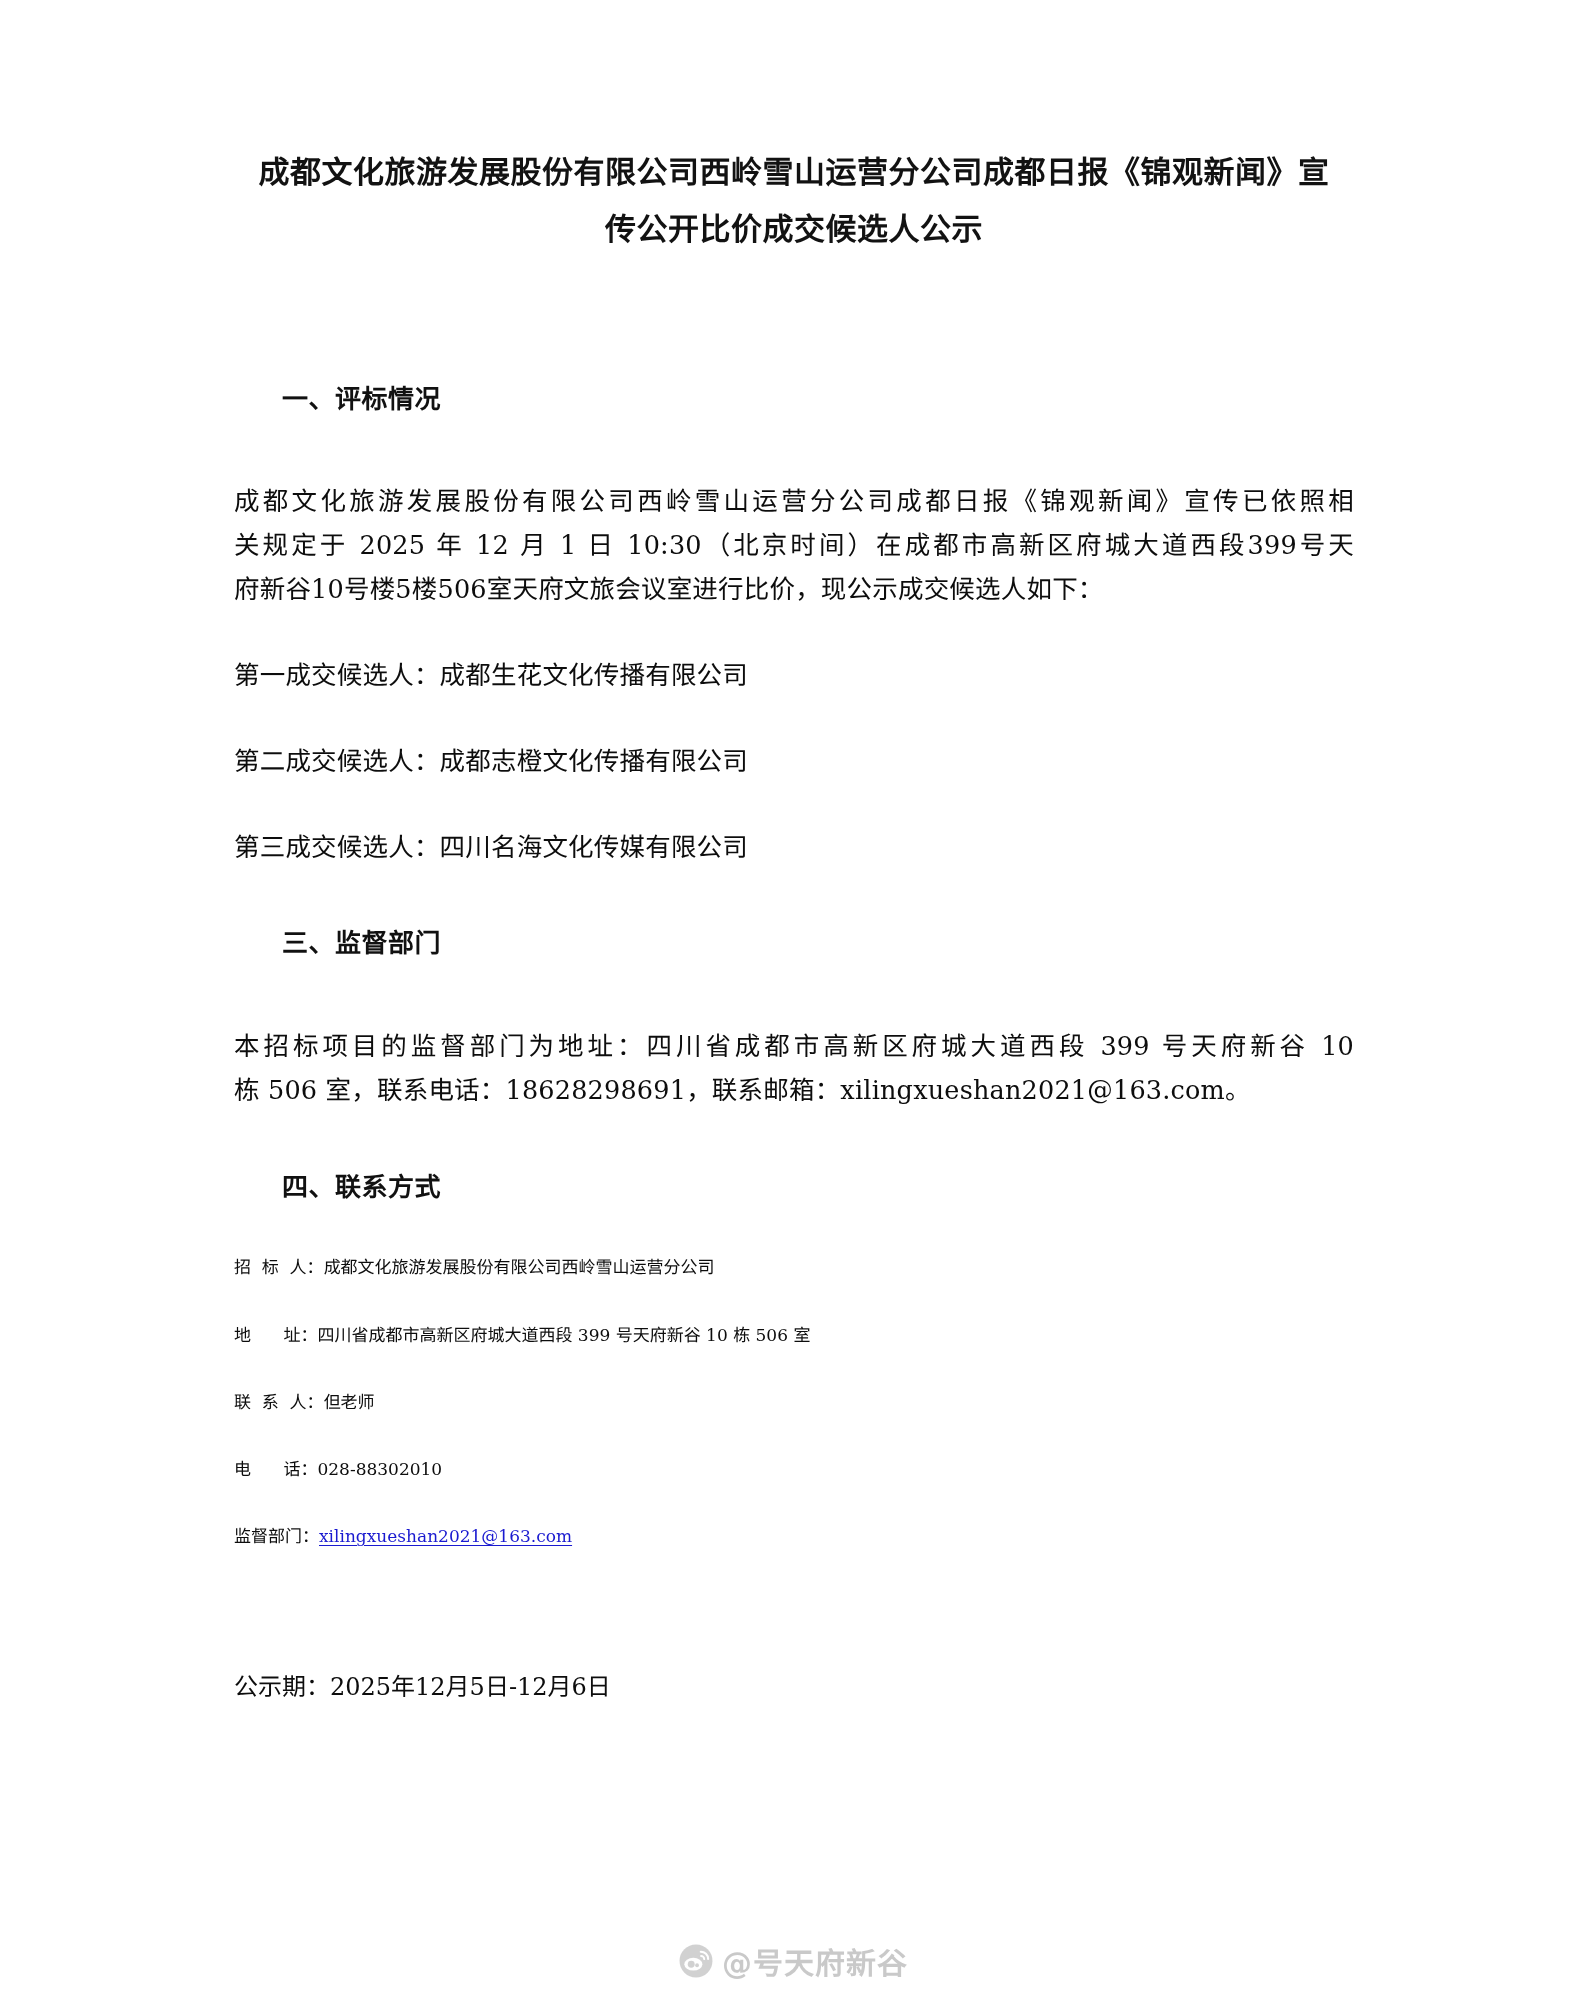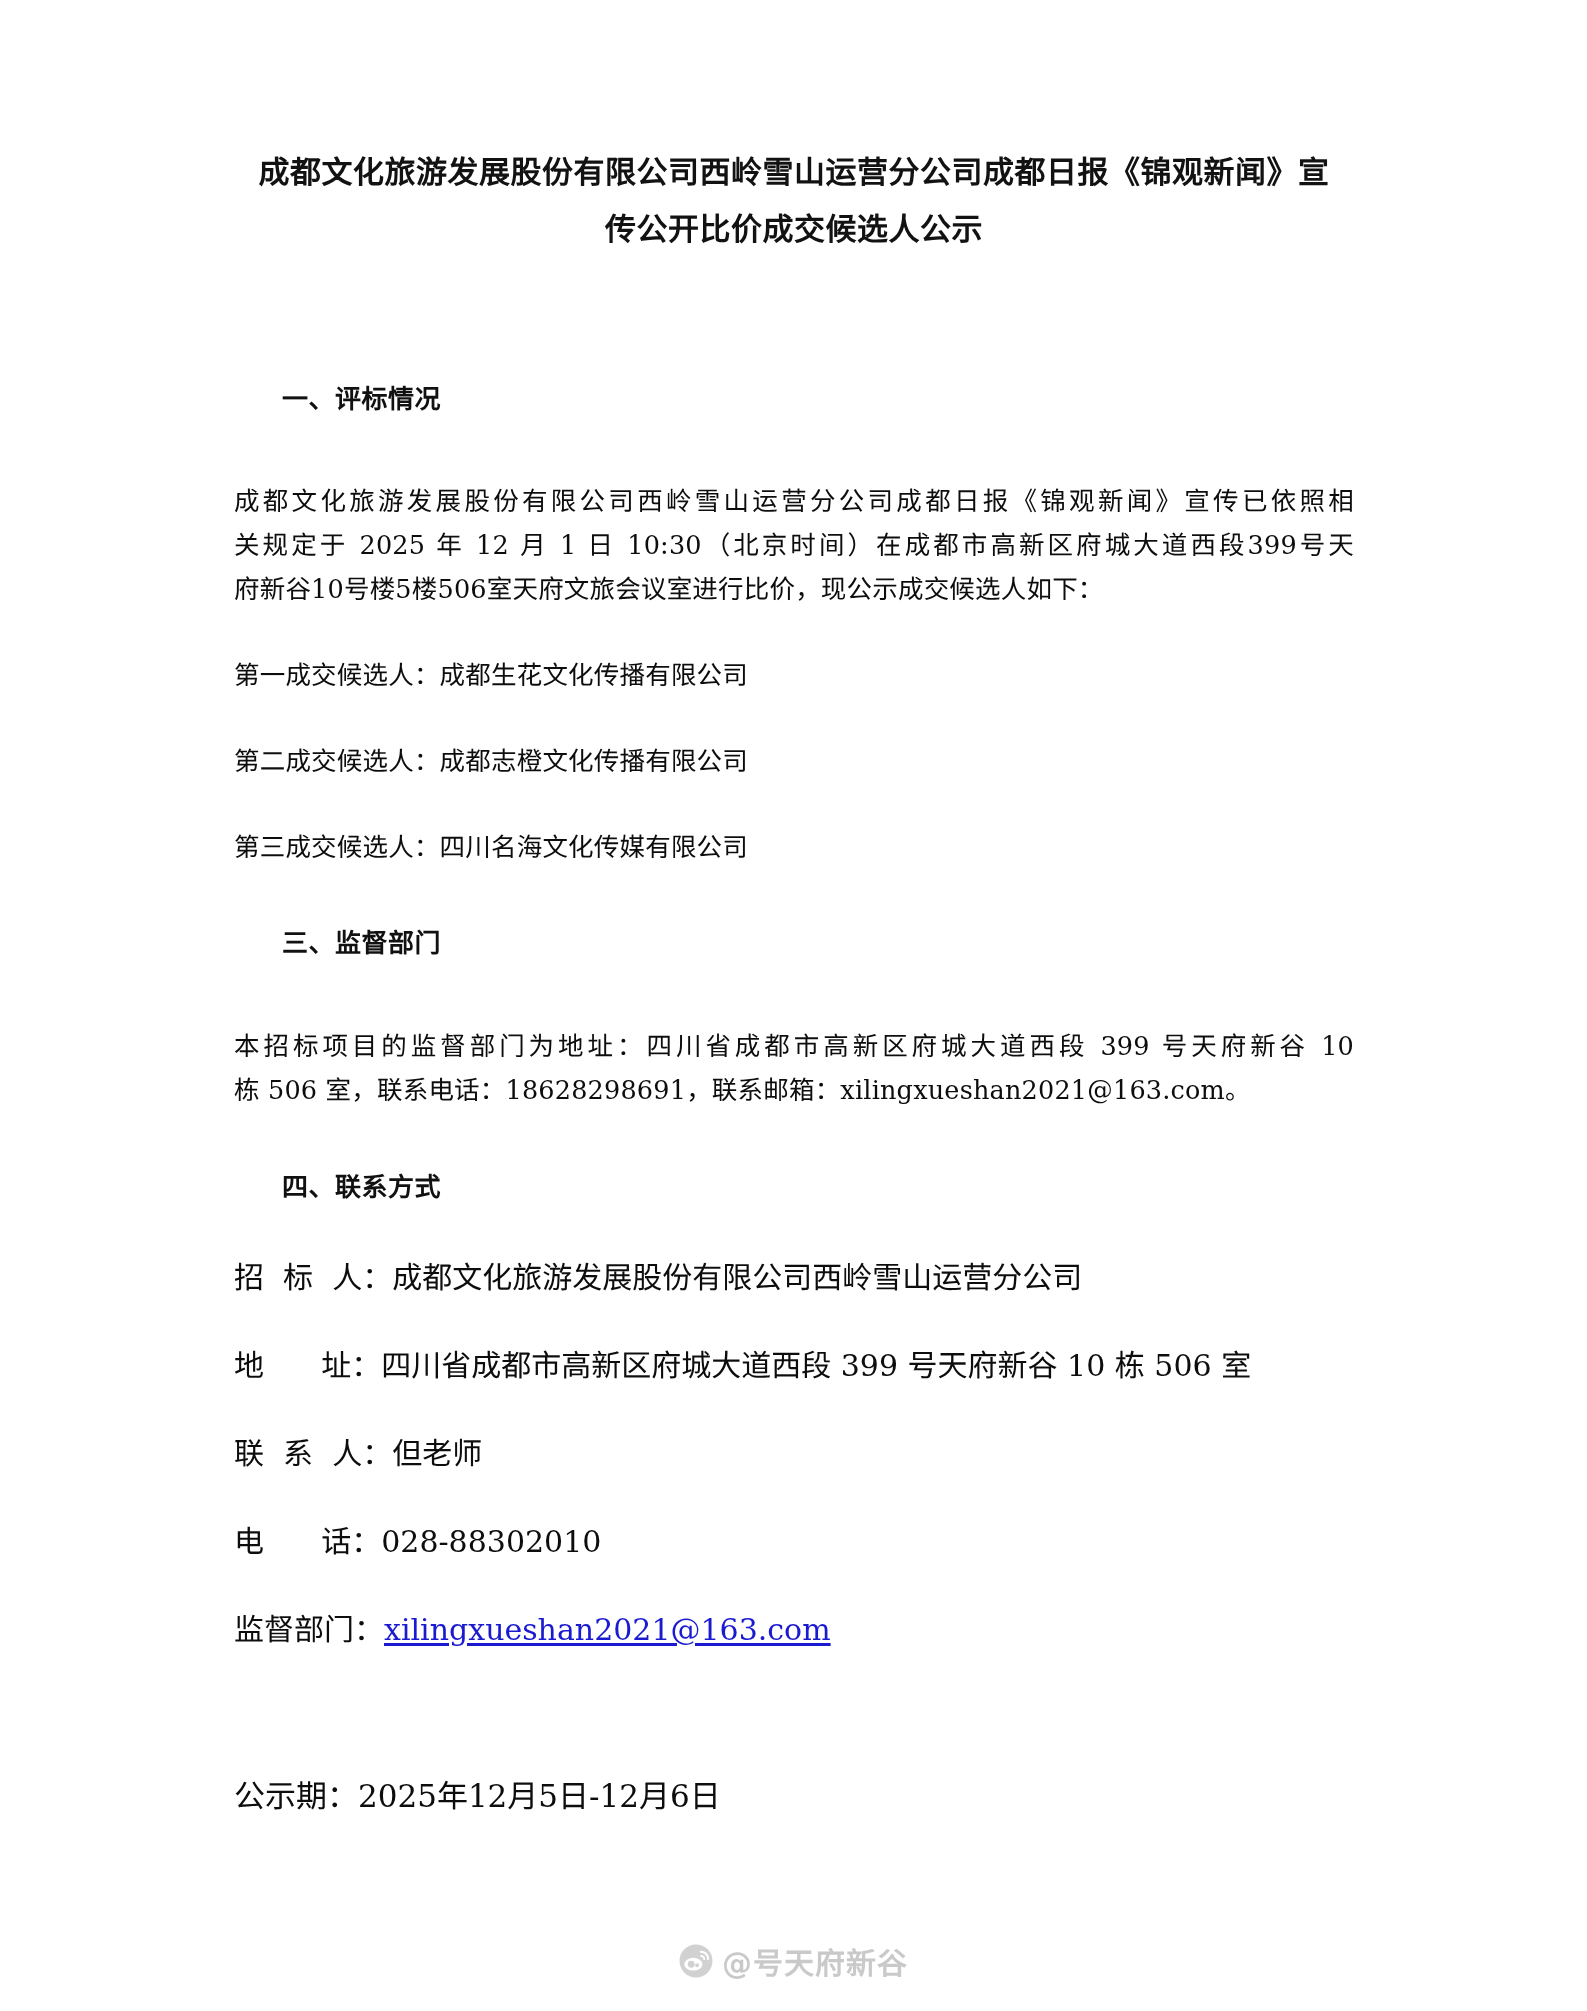--- a/index.html
+++ b/index.html
@@ -77,37 +77,37 @@
     white-space: normal;
   }
 
   
   .lbl-wide {
     letter-spacing: 0;
   }
 
   
   .contact-row {
-    font-size: 30px;
+    font-size: 17px;
     line-height: 1.6;
     margin-top: 40px;
     white-space: pre;
     color: #0d0d0d;
   }
   .contact-row.first { margin-top: 46px; }
 
   .mail-link {
     color: #1a1ad0;
     text-decoration: underline;
     text-underline-offset: 3px;
   }
 
   
   .notice-period {
-    font-size: 31px;
+    font-size: 24px;
     line-height: 1.6;
     margin-top: 118px;
     white-space: pre;
     color: #0d0d0d;
   }
 
   
   .watermark {
     position: absolute;
     left: 0;

